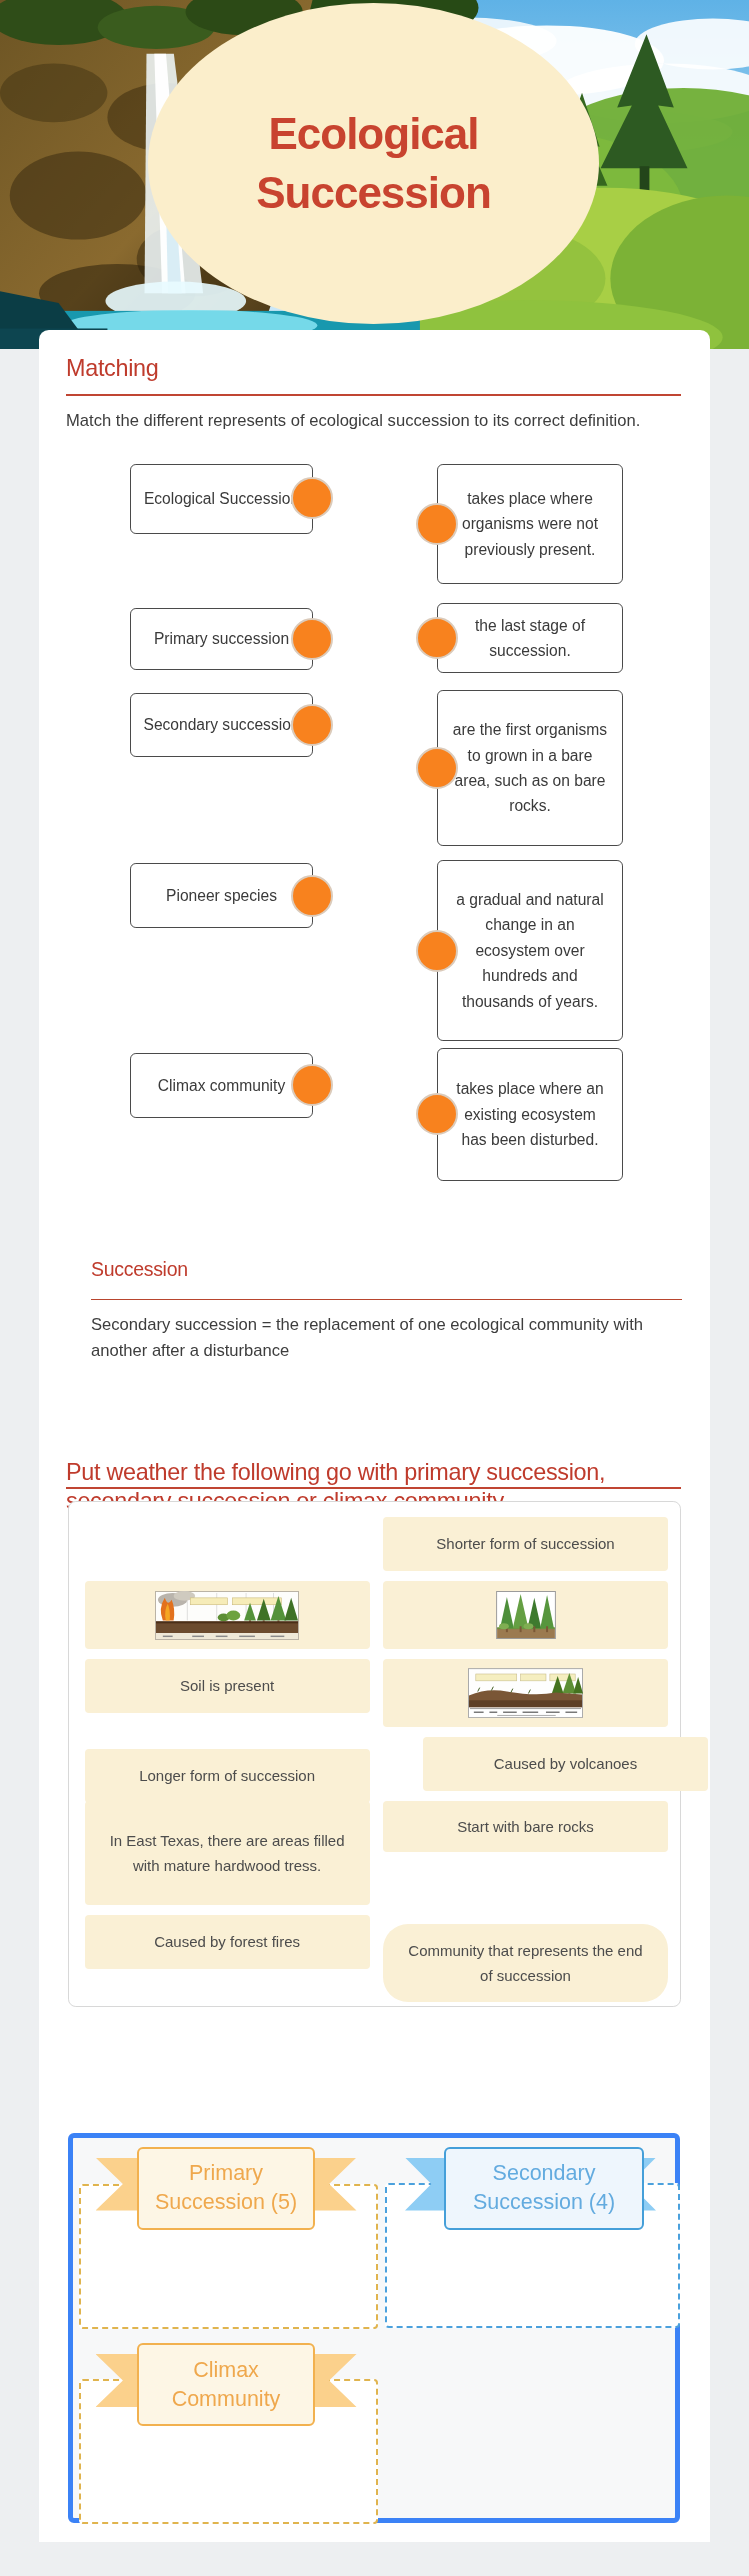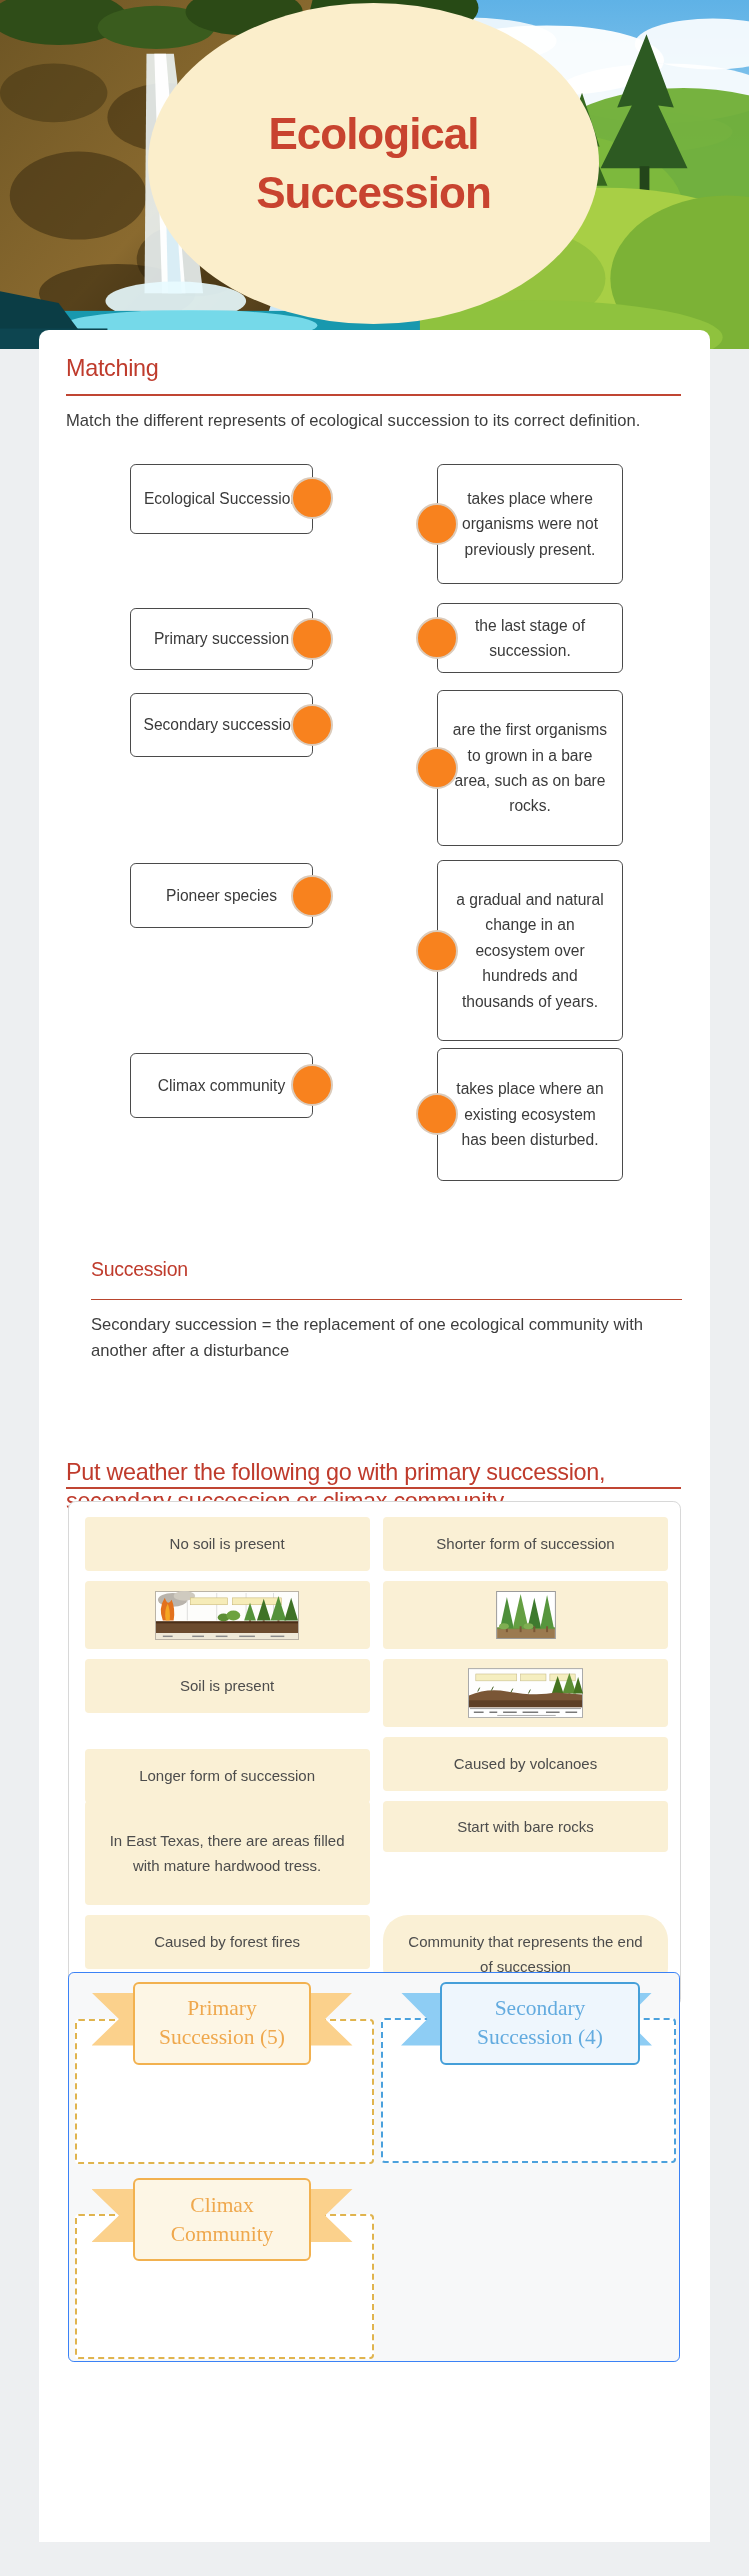--- a/index.html
+++ b/index.html
@@ -60,22 +60,22 @@
   .grid-cell{
     position:absolute;background:#faf0d5;border-radius:3.9px;box-sizing:border-box;
     display:flex;align-items:center;justify-content:center;text-align:center;
     font-size:15px;line-height:25.4px;color:#4c4c4c;padding:7.8px 19.5px;cursor:grab;
   }
   .cell-L{left:15.6px;width:285px;}
   .cell-R{left:314px;width:285px;}
 
   
   .drop-wrap{
-    position:absolute;left:29px;top:1642px;width:612px;height:390px;
-    background:#f7f8f9;border:1px solid #3b82f6;border-radius:5.9px;box-sizing:border-box;font-family:Liberation Serif, serif;
+    position:absolute;left:29px;top:1803px;width:612px;height:390px;
+    background:#f7f8f9;border:5px solid #3b82f6;border-radius:5.9px;box-sizing:border-box;
   }
   .zone{
     position:absolute;background:#fff;border-radius:3.9px;box-sizing:border-box;z-index:1;
   }
   .zone.orange{border:2px dashed #e0b44e;}
   .zone.blue{border:2px dashed #4ba1dd;}
   .ribbon-tails{position:absolute;height:53px;z-index:2;
     clip-path:polygon(0 0,100% 0,89.5% 50%,100% 100%,0 100%,10.5% 50%);}
   .tails-orange{background:#fbd18c;}
   .tails-blue{background:#8ecdf4;}
@@ -182,21 +182,20 @@
 
     <div class="sec-heading succ-heading" style="left:52px;top:928px;">Succession</div>
     <div class="divider note-divider" style="top:969px;"></div>
     <div class="body-text" style="left:52px;top:982px;width:586px;">Secondary succession = the replacement of one ecological community with another after a disturbance</div>
 
     <div class="sec-heading sort-heading" style="top:1128px;">Put weather the following go with primary succession, secondary succession or climax community</div>
     <div class="divider" style="top:1157px;"></div>
 
     <div class="grid-wrap">
 
-      <div class="grid-cell cell-L" style="top:14.6px;min-height:54px;">No soil is present</div>
       <div class="grid-cell cell-R" style="top:14.6px;min-height:54px;">Shorter form of succession</div>
 
       <div class="grid-cell cell-L" style="top:79px;height:68px;">
         <svg class="img-frame" width="144" height="49" viewBox="0 0 147 50">
           <rect x="0.5" y="0.5" width="146" height="49" fill="#fdfdfb" stroke="#b9b2a4"></rect>
           <line x1="33" y1="2" x2="33" y2="30" stroke="#ddd"></line>
             <line x1="63" y1="2" x2="63" y2="30" stroke="#ddd"></line>
           <line x1="93" y1="2" x2="93" y2="30" stroke="#ddd"></line>
             <line x1="121" y1="2" x2="121" y2="30" stroke="#ddd"></line>
           <ellipse cx="18" cy="9" rx="15" ry="7" fill="#b9b4ac"></ellipse>
@@ -266,27 +265,27 @@
             <rect x="22" y="44.5" width="8" height="1.5" fill="#777"></rect>
           <rect x="36" y="44.5" width="14" height="1.5" fill="#777"></rect>
             <rect x="56" y="44.5" width="16" height="1.5" fill="#777"></rect>
           <rect x="80" y="44.5" width="14" height="1.5" fill="#777"></rect>
             <rect x="100" y="44.5" width="12" height="1.5" fill="#777"></rect>
           <rect x="30" y="48" width="60" height="1" fill="#aaa"></rect>
         </svg>
       </div>
 
       <div class="grid-cell cell-L" style="top:247px;min-height:54px;">Longer form of succession</div>
-      <div class="grid-cell cell-R" style="top:235px;min-height:54px;">Caused by volcanoes</div>
+      <div class="grid-cell cell-R" style="top:235px;min-height:54px;margin-left:40px;">Caused by volcanoes</div>
 
       <div class="grid-cell cell-L" style="top:299px;min-height:104px;">In East Texas, there are areas filled with mature hardwood tress.</div>
       <div class="grid-cell cell-R" style="top:299px;min-height:51px;">Start with bare rocks</div>
 
       <div class="grid-cell cell-L" style="top:413px;min-height:54px;">Caused by forest fires</div>
-      <div class="grid-cell cell-R" style="top:413px;min-height:78px;border-radius:25px;">Community that represents the end of succession</div>
+      <div class="grid-cell cell-R" style="top:422px;min-height:78px;border-radius:25px;">Community that represents the end of succession</div>
     </div>
 
     <div class="drop-wrap">
 
       <div class="zone orange" style="left:5.9px;top:46px;width:299px;height:145px;"></div>
       <div class="ribbon-tails tails-orange" style="left:22.5px;top:19.5px;width:261px;"></div>
       <div class="ribbon-box ribbon-orange" style="left:64px;top:8.8px;">Primary Succession (5)</div>
 
       <div class="zone blue" style="left:312px;top:45px;width:295px;height:145px;"></div>
       <div class="ribbon-tails tails-blue" style="left:332px;top:19.5px;width:251px;"></div>

